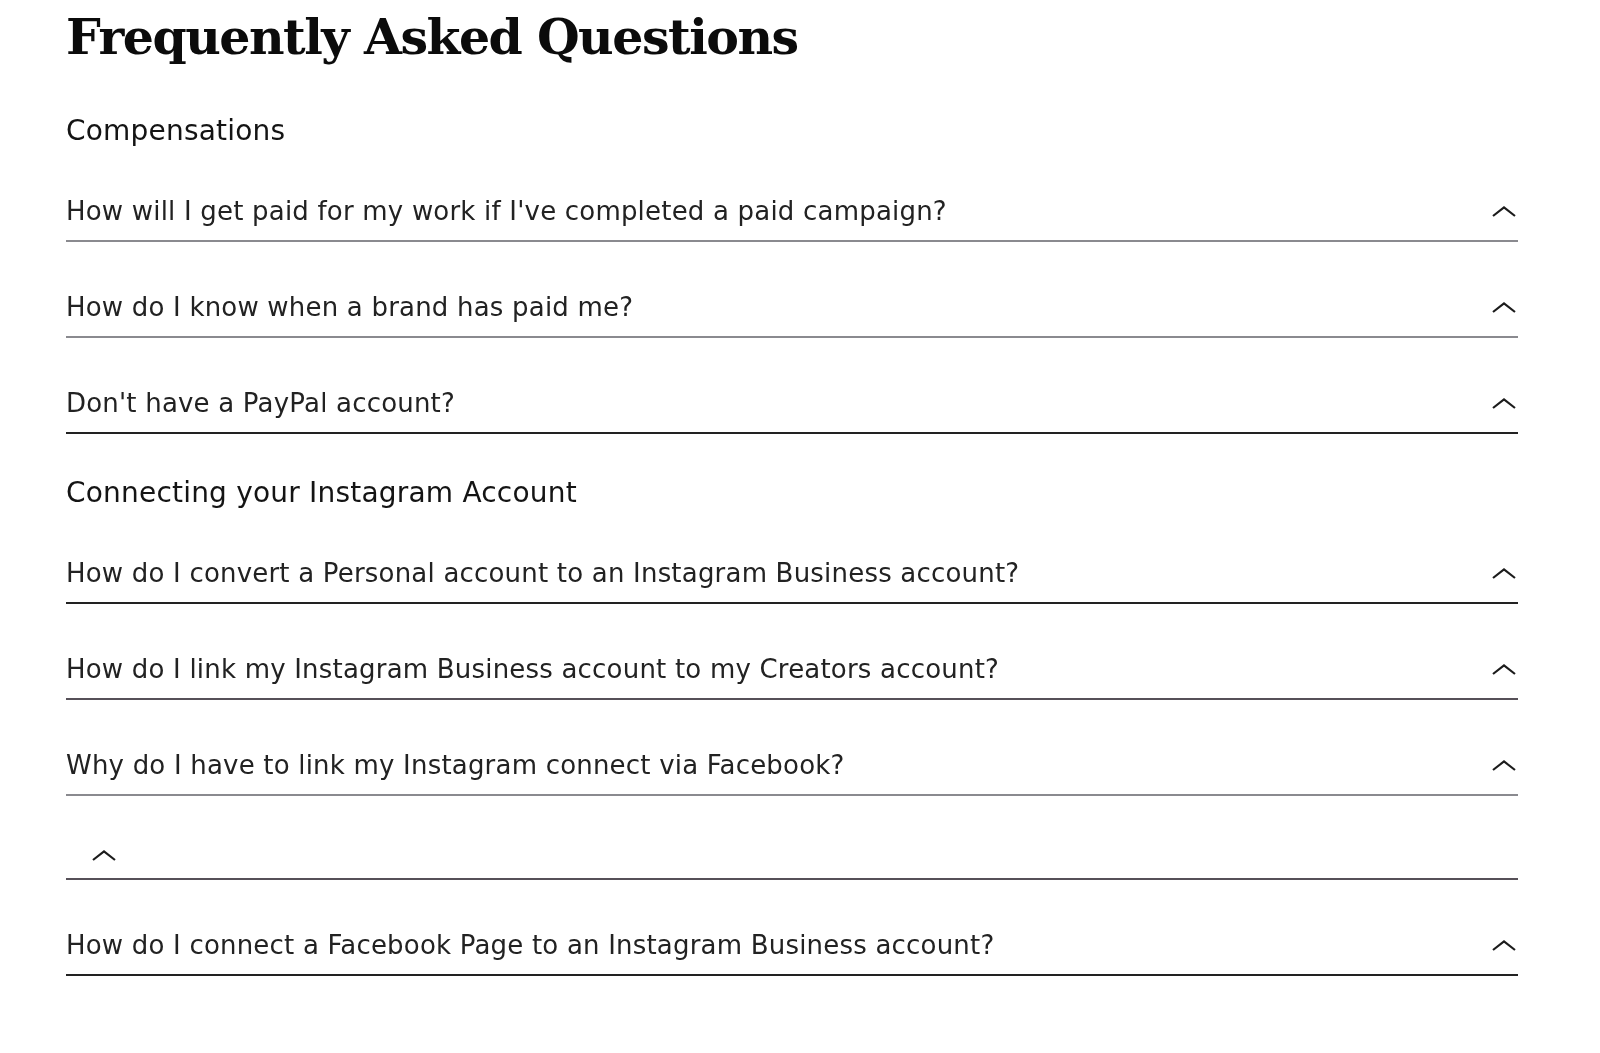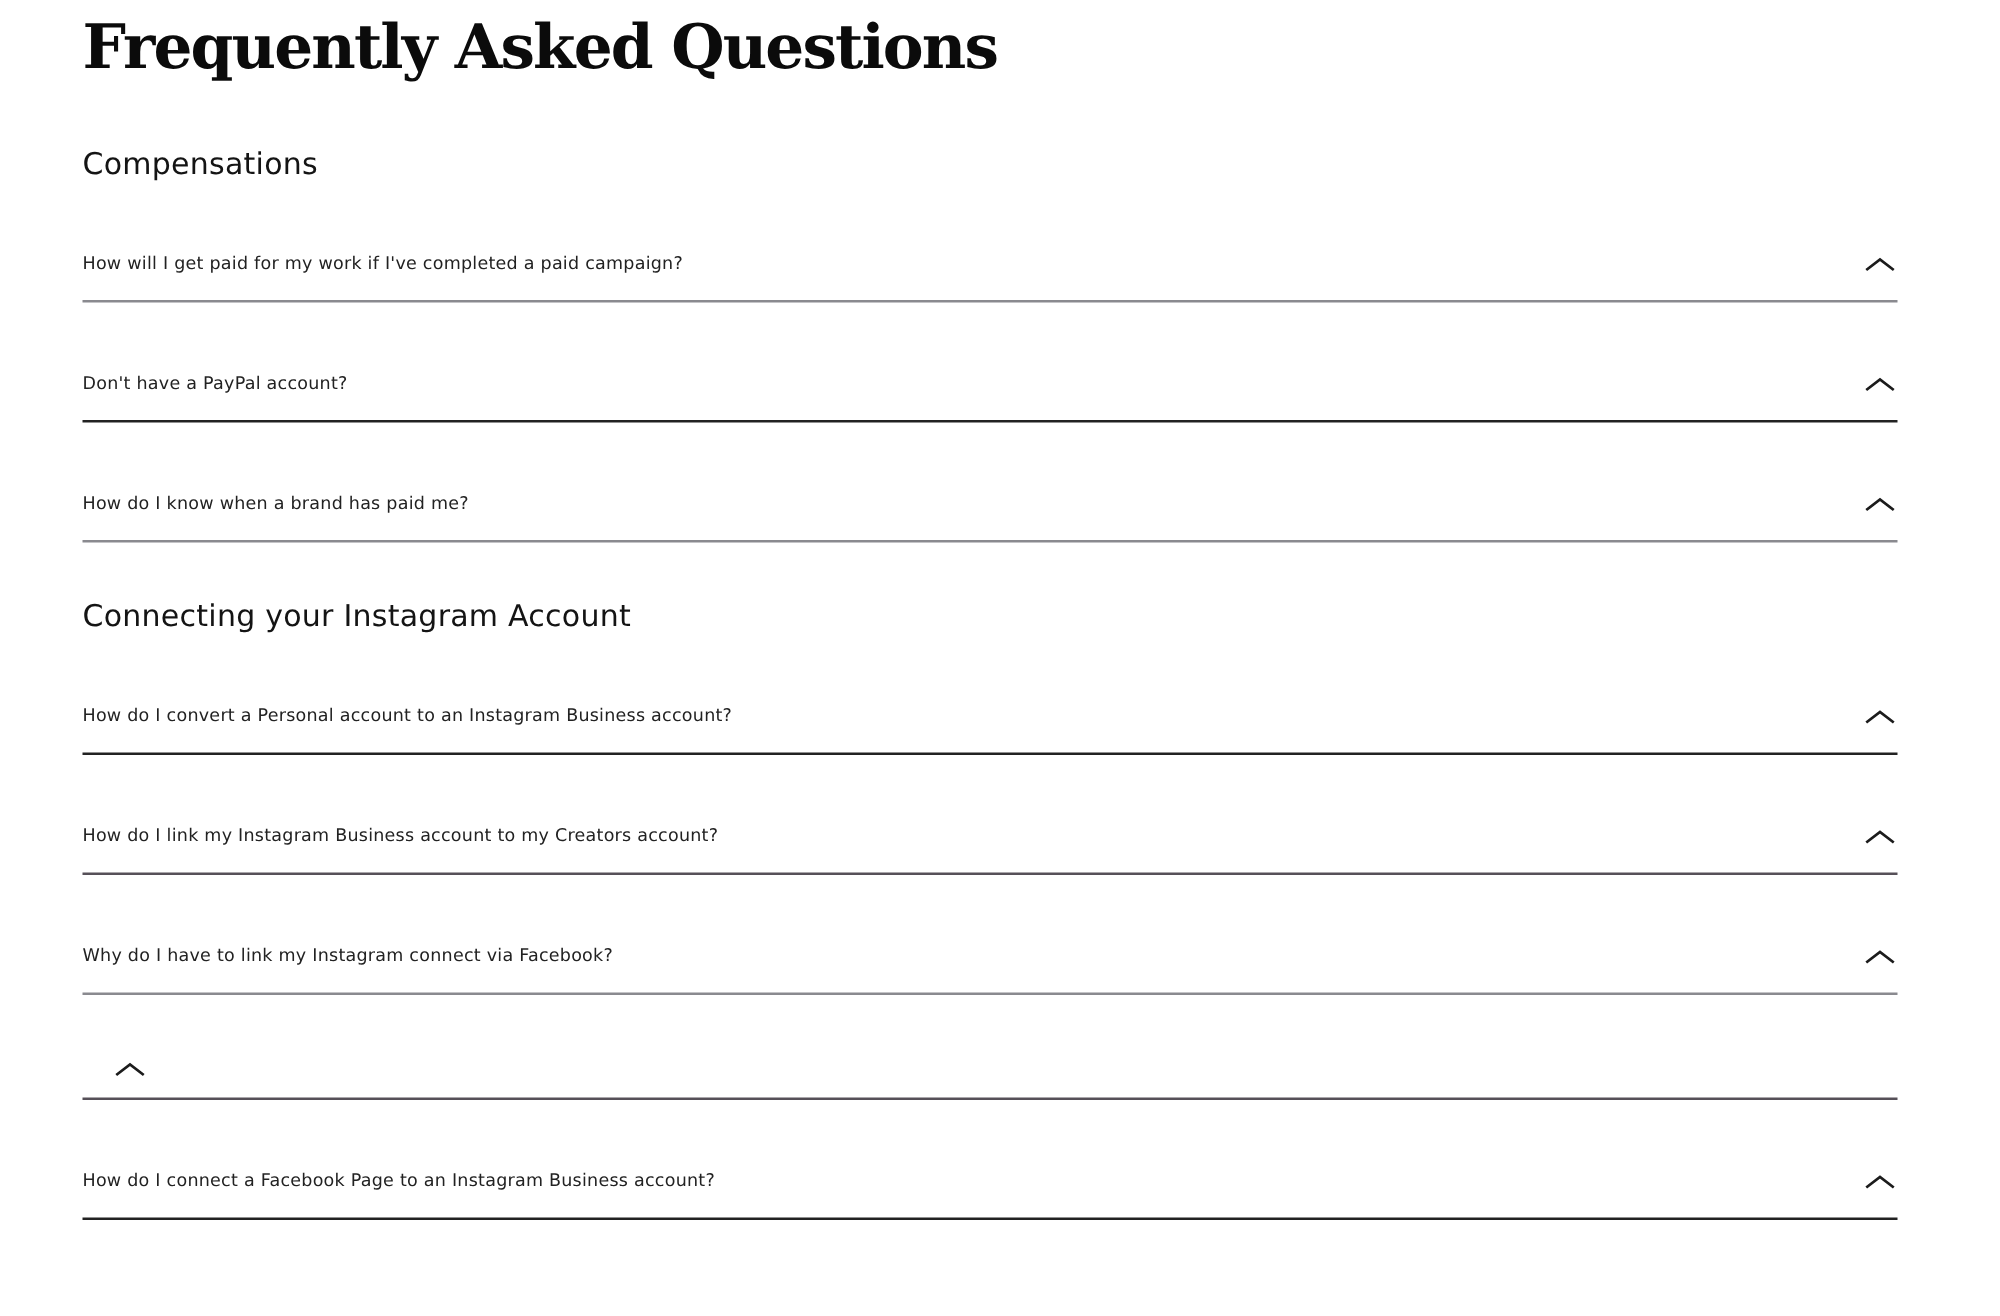--- a/index.html
+++ b/index.html
@@ -22,42 +22,42 @@
     text-align: left;
     font-family: "DejaVu Serif", "Liberation Serif", serif;
     font-weight: 700;
     font-size: 49px;
     line-height: 58px;
     letter-spacing: -1.5px;
     color: #0b0b0b;
   }
   .section-heading {
     margin: 50px 0 0 0;
-    font-size: 24px;
+    font-size: 28px;
     line-height: 30px;
     font-weight: 500;
     letter-spacing: 0.2px;
     color: #141414;
   }
   section:not(:first-of-type) .section-heading {
     margin-top: 44px;
   }
   .faq-item {
     display: flex;
     align-items: center;
     justify-content: space-between;
     padding: 52px 0 16px 0;
     border-bottom: 2px solid #565058;
     cursor: pointer;
   }
   
   .faq-item.dark { border-bottom-color: #222222; }
   .faq-item.light { border-bottom-color: #8a8a8f; }
   .question-text {
-    font-size: 14px;
+    font-size: 26px;
     line-height: 26px;
     font-weight: 400;
     letter-spacing: 0.2px;
     color: #222222;
   }
   .chevron {
     flex: 0 0 auto;
     width: 28px;
     height: 14px;
     display: flex;
@@ -76,30 +76,30 @@
       <section>
         <h2 class="section-heading">Compensations</h2>
         <div class="faq-item light">
           <span class="question-text">How will I get paid for my work if I've completed a paid campaign?</span>
           <span class="chevron">
             <svg width="26" height="13" viewBox="0 0 26 13">
               <path d="M2 11 L13 2.5 L24 11" fill="none" stroke="#1c1c1c" stroke-width="2.2" stroke-linecap="butt" stroke-linejoin="miter"></path>
             </svg>
           </span>
         </div>
-        <div class="faq-item dark">
-          <span class="question-text">Don't have a PayPal account?</span>
+        <div class="faq-item light">
+          <span class="question-text">How do I know when a brand has paid me?</span>
           <span class="chevron">
             <svg width="26" height="13" viewBox="0 0 26 13">
               <path d="M2 11 L13 2.5 L24 11" fill="none" stroke="#1c1c1c" stroke-width="2.2" stroke-linecap="butt" stroke-linejoin="miter"></path>
             </svg>
           </span>
         </div>
-        <div class="faq-item light">
-          <span class="question-text">How do I know when a brand has paid me?</span>
+        <div class="faq-item dark">
+          <span class="question-text">Don't have a PayPal account?</span>
           <span class="chevron">
             <svg width="26" height="13" viewBox="0 0 26 13">
               <path d="M2 11 L13 2.5 L24 11" fill="none" stroke="#1c1c1c" stroke-width="2.2" stroke-linecap="butt" stroke-linejoin="miter"></path>
             </svg>
           </span>
         </div>
       </section>
       <section>
         <h2 class="section-heading">Connecting your Instagram Account</h2>
         <div class="faq-item dark">

